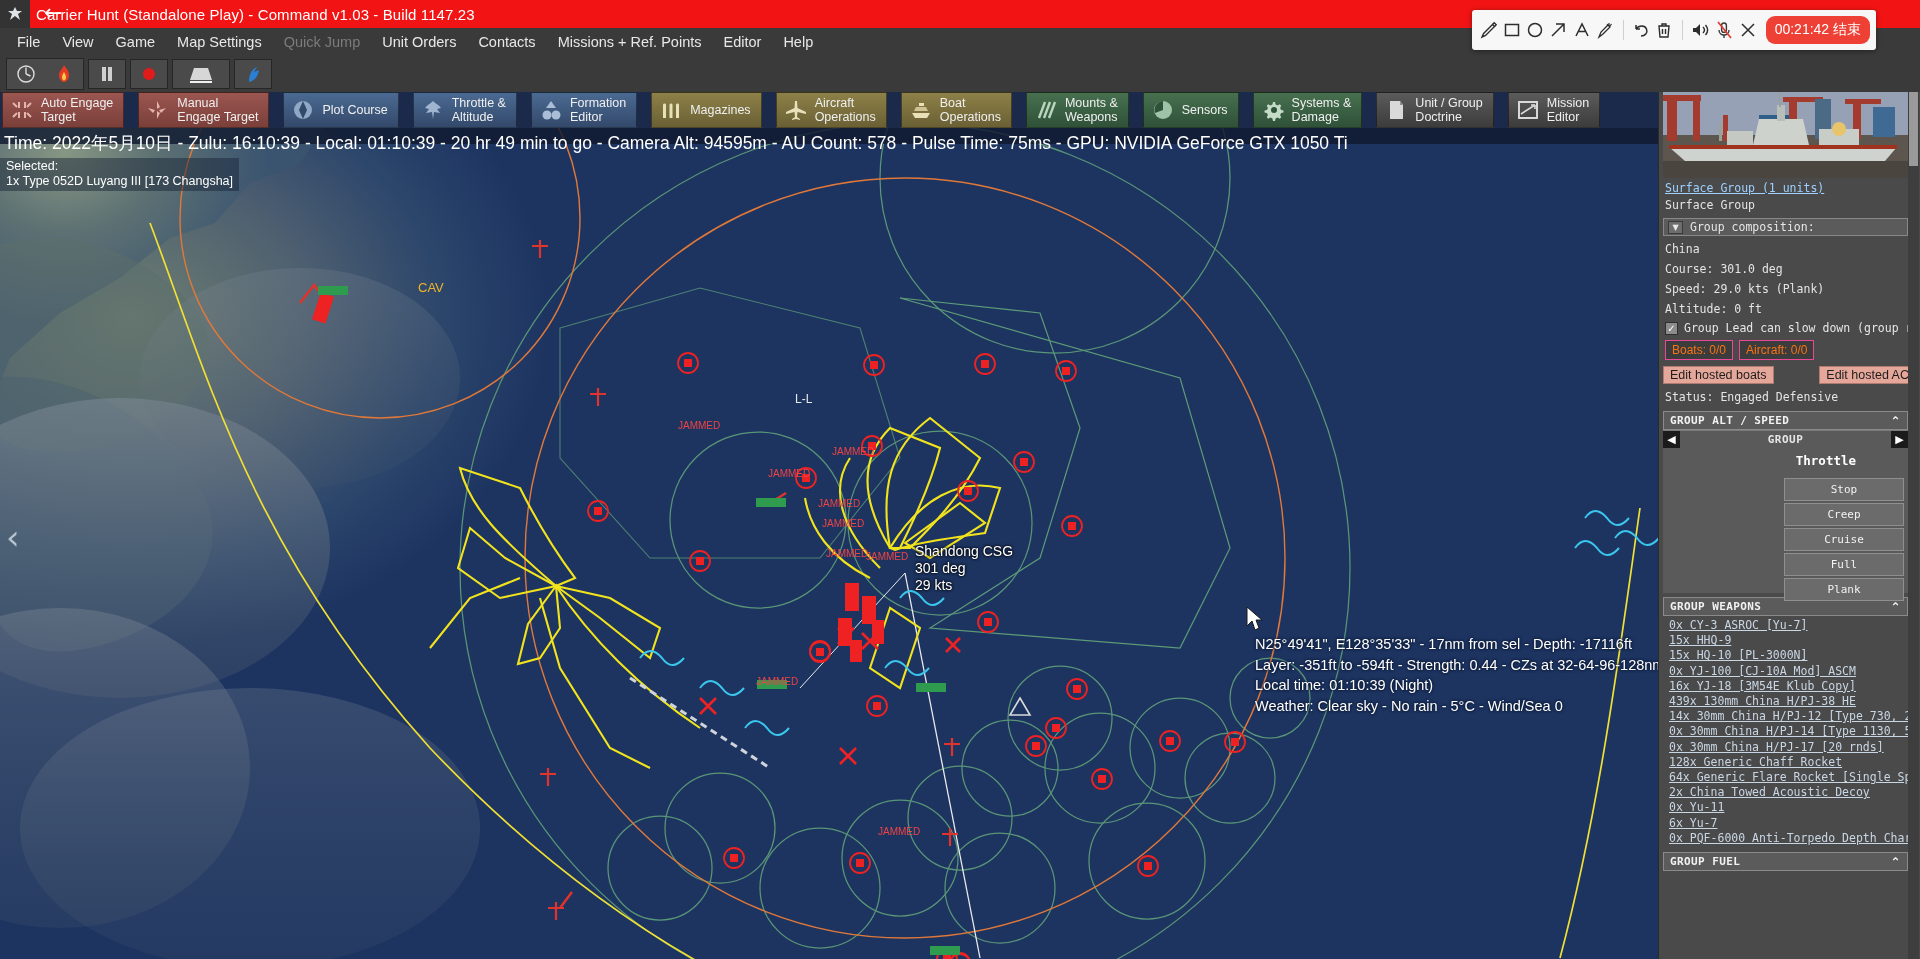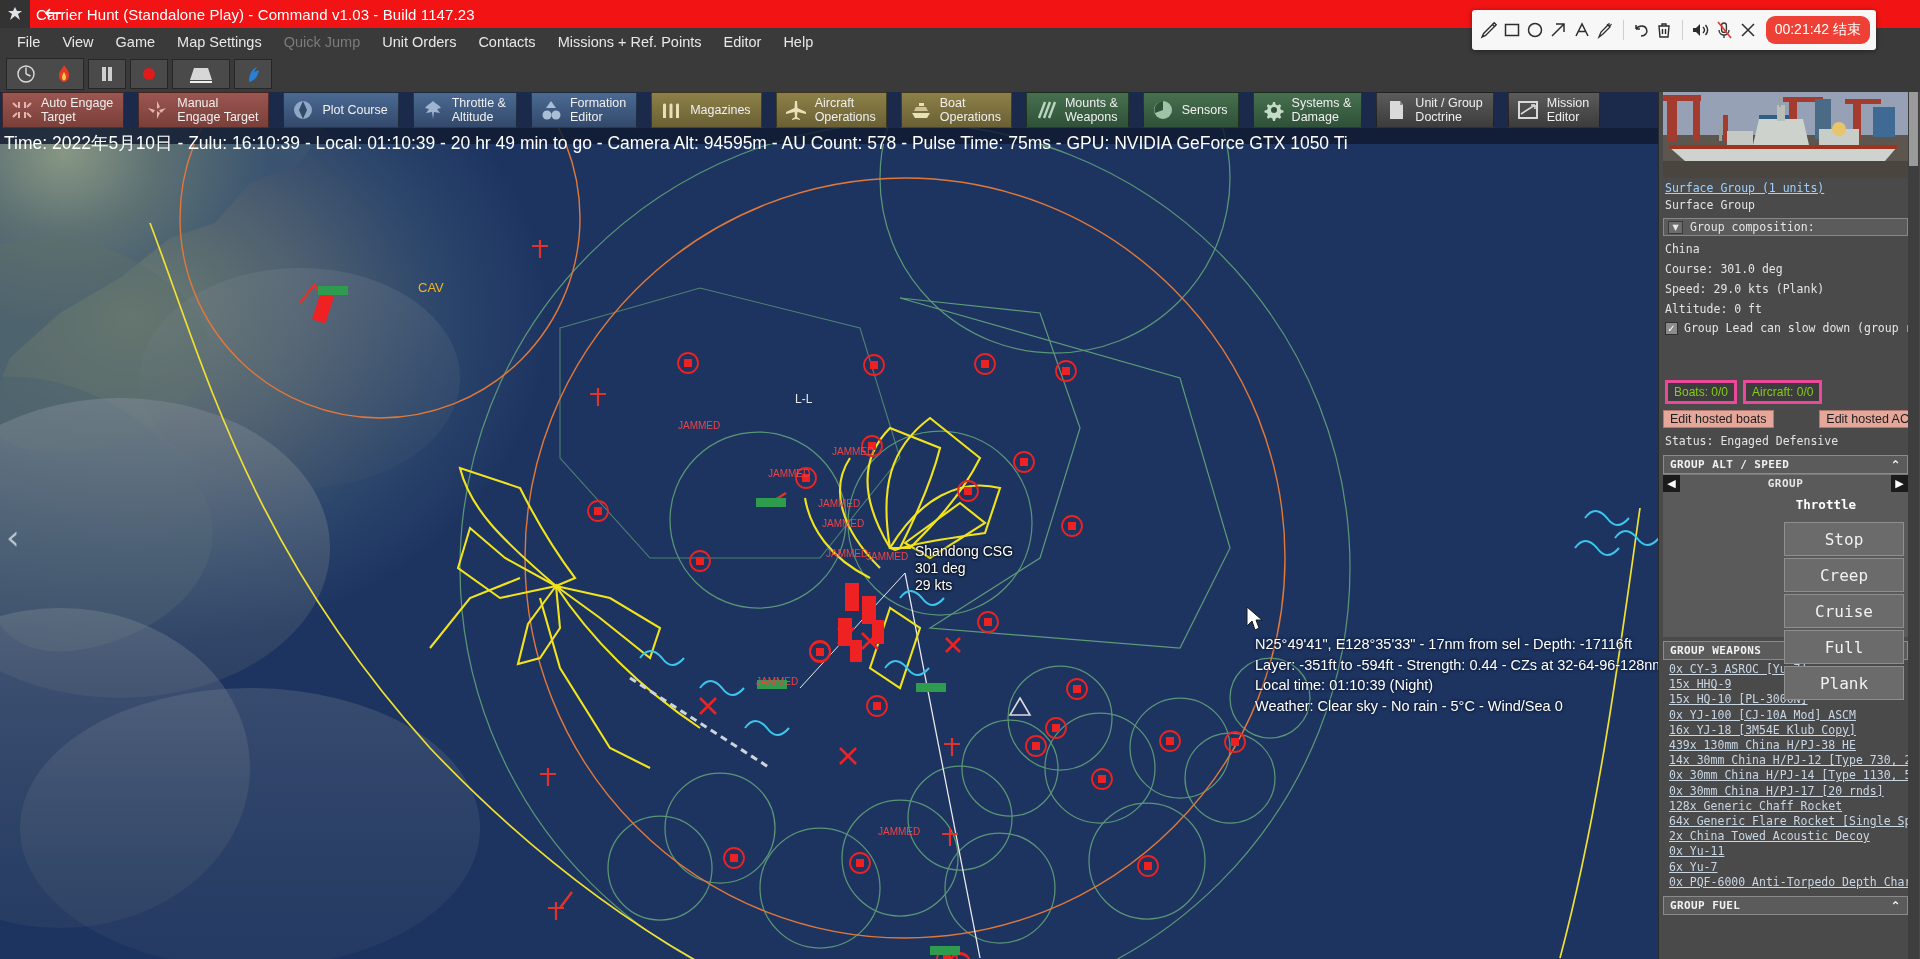--- a/index.html
+++ b/index.html
@@ -136,22 +136,22 @@
     font-family: "DejaVu Sans", sans-serif; color: #e8e8e8;
   }
   .sb-check { display: flex; align-items: center; gap: 6px; padding: 2px 6px; }
   .sb-check .box {
     width: 13px; height: 13px; flex: 0 0 13px; background: #8c8c8c; border: 1px solid #2f2f2f;
     color: #fff; font-size: 10px; text-align: center; line-height: 11px;
     font-family: "DejaVu Sans", sans-serif;
   }
   .sb-btnrow { display: flex; gap: 6px; padding: 3px 6px; }
   .sb-btn-dark {
-    background: #3c3c3c; border: 3px solid #ec4899; color: #84cc16;
-    font-family: "Liberation Sans", sans-serif; font-size: 12px; padding: 2px 6px; margin-top: 40px;
+    background: #3c3c3c; border: 1px solid #ec4899; color: #f97316;
+    font-family: "Liberation Sans", sans-serif; font-size: 12px; padding: 2px 6px;
   }
   .sb-btn-red {
     background: #e6a79b; border: 1px solid #b07a70; color: #1d1d1d;
     font-family: "Liberation Sans", sans-serif; font-size: 12.5px; padding: 1px 6px;
   }
   .sb-spread { display: flex; justify-content: space-between; padding: 3px 12px 3px 4px; }
   .sb-scrollstrip {
     margin: 0 12px 0 4px; height: 18px; background: #5a5a5a;
     display: flex; align-items: center; justify-content: space-between;
     border-top: 1px solid #7a7a7a;
@@ -163,22 +163,22 @@
   }
   .sb-scrollstrip .lbl { font-weight: bold; font-size: 11px; letter-spacing: .5px; }
   .throttle-panel {
     margin: 0 12px 0 4px; background: #5a5a5a; height: 145px; position: relative;
   }
   .throttle-title {
     position: absolute; right: 52px; top: 5px; font-weight: bold; font-size: 12.5px; color: #fff;
   }
   .throttle-btns { position: absolute; right: 4px; top: 30px; width: 120px; }
   .throttle-btn {
-    height: 34px; margin-bottom: 2px; background: #6b6b6b; border: 1px solid #8f8f8f;
-    color: #f2f2f2; font-size: 16px; display:flex; align-items:center; justify-content:center;
+    height: 23px; margin-bottom: 2px; background: #6b6b6b; border: 1px solid #8f8f8f;
+    color: #f2f2f2; font-size: 11px; display:flex; align-items:center; justify-content:center;
   }
   .weapons-list { margin: 2px 12px 2px 10px; }
   .weapons-list div {
     color: #c9d6e4; text-decoration: underline; line-height: 15.2px;
     white-space: nowrap; overflow: hidden; font-size: 11.5px;
   }
   .sb-scrollbar {
     position: absolute; right: 1px; top: 44px; width: 11px; height: 880px; background: #3e3e3e;
   }
   .sb-scrollbar .thumb {
@@ -423,20 +423,24 @@
     <div style="position:absolute;left:768px;top:340px;color:#ee4444;font-size:10px;">JAMMED</div>
     <div style="position:absolute;left:818px;top:370px;color:#ee4444;font-size:10px;">JAMMED</div>
     <div style="position:absolute;left:822px;top:390px;color:#ee4444;font-size:10px;">JAMMED</div>
     <div style="position:absolute;left:826px;top:420px;color:#ee4444;font-size:10px;">JAMMED</div>
     <div style="position:absolute;left:866px;top:423px;color:#ee4444;font-size:10px;">JAMMED</div>
     <div style="position:absolute;left:878px;top:698px;color:#ee4444;font-size:10px;">JAMMED</div>
     <div style="position:absolute;left:756px;top:548px;color:#ee4444;font-size:10px;">JAMMED</div>
   </div>
 
   <div class="statusline">Time: 2022年5月10日 - Zulu: 16:10:39 - Local: 01:10:39 - 20 hr 49 min to go -  Camera Alt: 94595m  - AU Count: 578 - Pulse Time: 75ms - GPU: NVIDIA GeForce GTX 1050 Ti</div>
+  <div class="selected-box">
+    <div>Selected:</div>
+    <div>1x Type 052D Luyang III [173 Changsha]</div>
+  </div>
 
   <div class="mouse-readout">
     <div>N25°49'41", E128°35'33" - 17nm from sel - Depth: -17116ft</div>
     <div>Layer: -351ft to -594ft - Strength: 0.44 - CZs at 32-64-96-128nm</div>
     <div>Local time: 01:10:39 (Night)</div>
     <div>Weather: Clear sky - No rain - 5°C - Wind/Sea 0</div>
   </div>
 
   <svg style="position:absolute;left:1246px;top:606px;" width="18" height="26">
     <path d="M1,1 L1,20 L6,15 L9,24 L13,22 L10,14 L16,14 Z" fill="#ffffff" stroke="#1a1a1a" stroke-width="1"></path>

